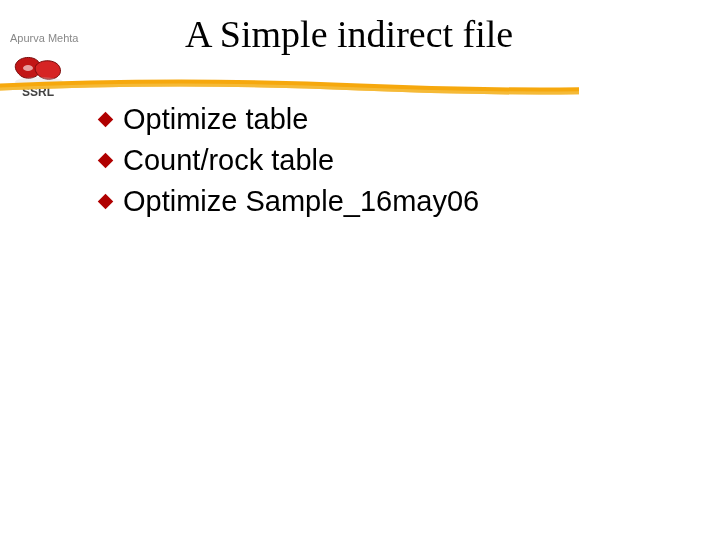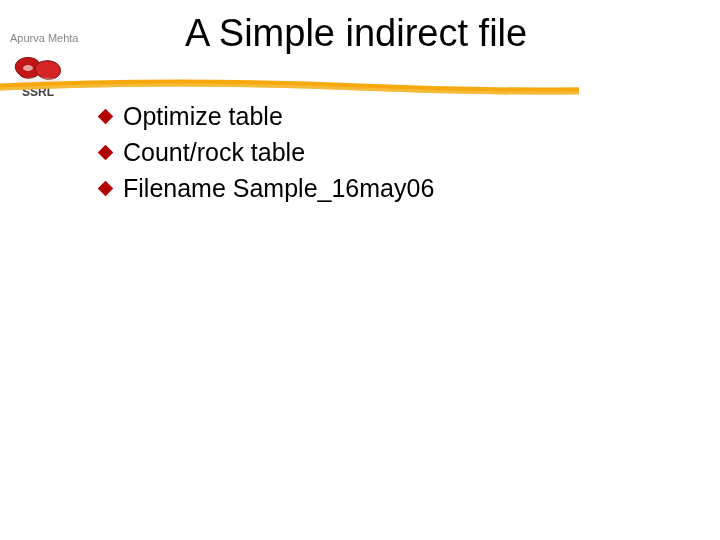--- a/index.html
+++ b/index.html
@@ -25,36 +25,36 @@
     left: 6px;
     width: 72px;
     text-decoration: underline;
   }
   .title {
     position: absolute;
     top: 12px;
     left: 185px;
     font-size: 38px;
     color: #000;
-    font-family: Liberation Sans, sans-serif;
+    font-family: Liberation Serif, serif;
     white-space: nowrap;
   }
   .underline {
     position: absolute;
     top: 78px;
     left: 0;
     width: 720px;
     height: 18px;
   }
   .bullets {
     position: absolute;
     top: 100px;
     left: 100px;
     font-family: Verdana, Geneva, sans-serif;
-    font-size: 25px;
+    font-size: 29px;
     color: #000;
     line-height: 1.35;
   }
   .bullets li {
     list-style: none;
     display: flex;
     align-items: center;
     margin-bottom: 2px;
   }
   .diamond {
@@ -98,17 +98,17 @@
     <li>
       <span class="diamond"></span>
       <span>Optimize table</span>
     </li>
     <li>
       <span class="diamond"></span>
       <span>Count/rock table</span>
     </li>
     <li>
       <span class="diamond"></span>
-      <span>Filename Sample_16may06</span>
+      <span>Optimize Sample_16may06</span>
     </li>
   </ul>
 
 </div>
 
 </body></html>

